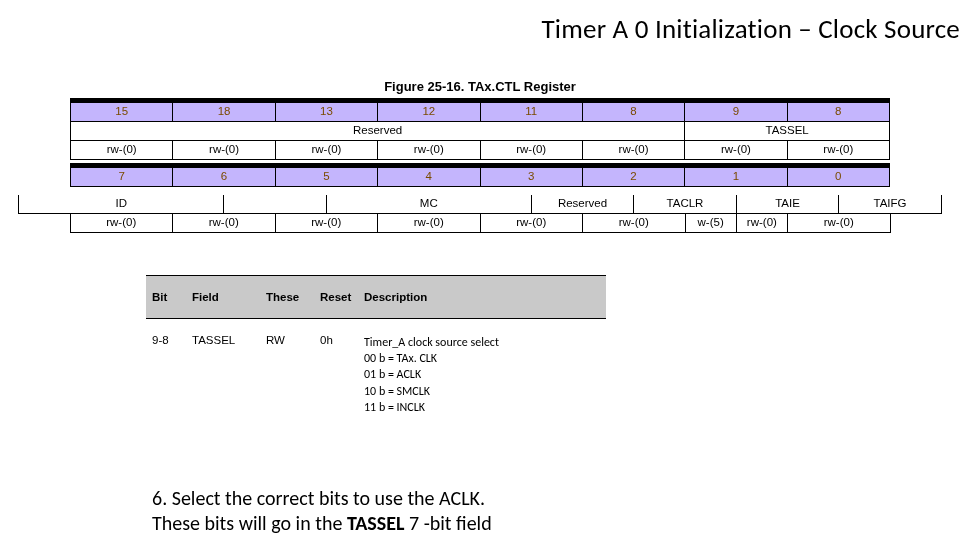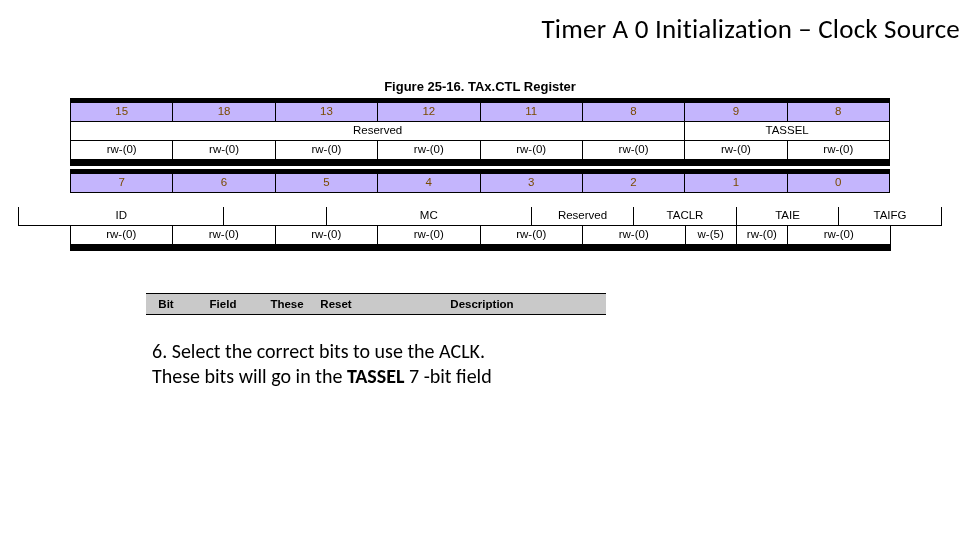--- a/index.html
+++ b/index.html
@@ -53,41 +53,41 @@
   .reg .names td:first-child,
   .reg .rw td:first-child { border-left: 1px solid #000; }
   .reg .bitnum td:last-child,
   .reg .names td:last-child,
   .reg .rw td:last-child { border-right: 1px solid #000; }
   .reg .names td {
     border-bottom: 1px solid #000;
   }
   .reg .names td + td { border-left: 1px solid #000; }
   .reg .rw td {
-    border-bottom: 7px solid #000000;
+    border-bottom: 1px solid #000000;
   }
   .reg .rw td + td { border-left: 1px solid #000; }
   .reg .spacer td { border: none; height: 3px; padding: 0; font-size: 1px; line-height: 1px; }
 
   
   .desc-wrap {
     margin-top: 42px;
     margin-left: 146px;
     width: 460px;
   }
   .desc {
     border-collapse: collapse;
     font-family: Arial, sans-serif;
     font-size: 11.5px;
     width: 100%;
     table-layout: fixed;
   }
   .desc th, .desc td {
-    text-align: center;
-    padding: 4px 6px;
+    text-align: left;
+    padding: 15px 6px;
     border-bottom: 1px solid #000;
     vertical-align: top;
   }
   .desc th {
     background: #c9c9c9;
     border-top: 1px solid #000;
     font-weight: bold;
   }
   .desc tr.noborder td { border-bottom: none; }
   .desc .c-bit   { width: 40px; }
@@ -96,21 +96,21 @@
   .desc .c-reset { width: 44px; }
   .desc .c-desc  { width: auto; }
   .desc-content {
     font-family: Calibri, Arial, sans-serif;
     font-size: 12px;
     line-height: 1.35;
   }
 
   
   .inst {
-    margin-top: 24px;
+    margin-top: 56px;
     margin-left: 152px;
     font-size: 20px;
     line-height: 1.25;
     width: 720px;
   }
   .inst .italic { font-style: italic; font-weight: bold; }
   .inst .bold { font-weight: bold; }
 </style>
 </head>
 <body>
@@ -163,21 +163,21 @@
         <td>6</td>
         <td>5</td>
         <td>4</td>
     <td>3</td>
         <td>2</td>
         <td>1</td>
         <td>0</td>
   </tr>
 </tbody>
   </table>
-<table class="reg" style="margin-top:14px;">
+<table class="reg" style="margin-top:8px;">
   <colgroup>
     <col style="width:205px">
       <col style="width:102.5px">
       <col style="width:205px">
     <col style="width:102.5px">
       <col style="width:102.5px">
       <col style="width:102.5px">
       <col style="width:102.5px">
   </colgroup>
   <tbody>
@@ -229,20 +229,35 @@
         <col class="c-desc">
     </colgroup>
     <tbody>
         <tr>
       <th>Bit</th>
       <th>Field</th>
       <th>These</th>
       <th>Reset</th>
       <th>Description</th>
     </tr>
+    <tr class="noborder">
+      <td>9-8</td>
+      <td>TASSEL</td>
+      <td>RW</td>
+      <td>0h</td>
+      <td>
+        <div class="desc-content">
+          <div>Timer_A clock source select</div>
+          <div>00 b = TAx. CLK</div>
+          <div>01 b = ACLK</div>
+          <div>10 b = SMCLK</div>
+          <div>11 b = INCLK</div>
+        </div>
+      </td>
+    </tr>
   </tbody>
     </table>
 </div>
 
 <div class="inst">
   <div>
     <span>6. Select the correct bits to use the ACLK.</span>
   </div>
   <div>
     <span>These bits will go in the </span><span class="bold">TASSEL</span><span> 7 -bit field</span>

